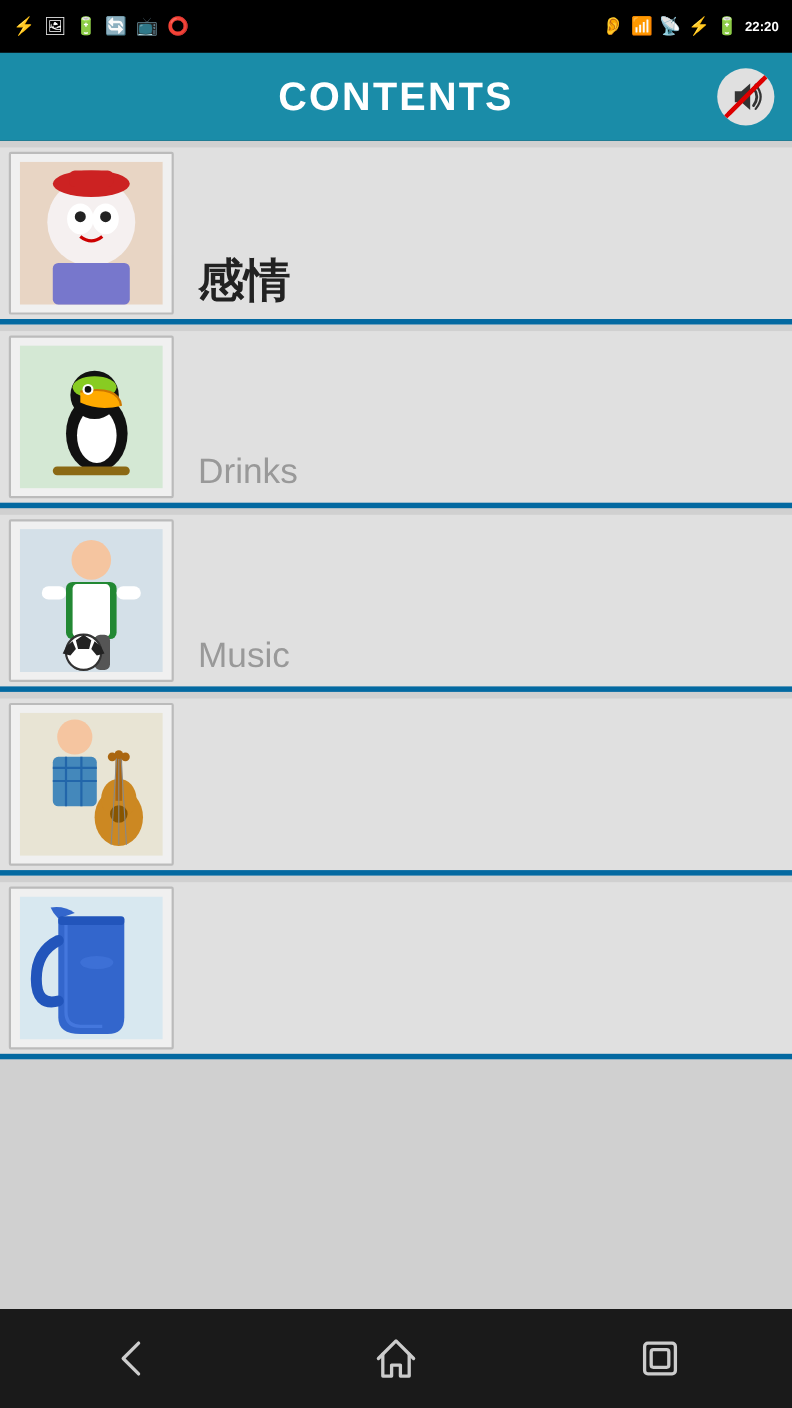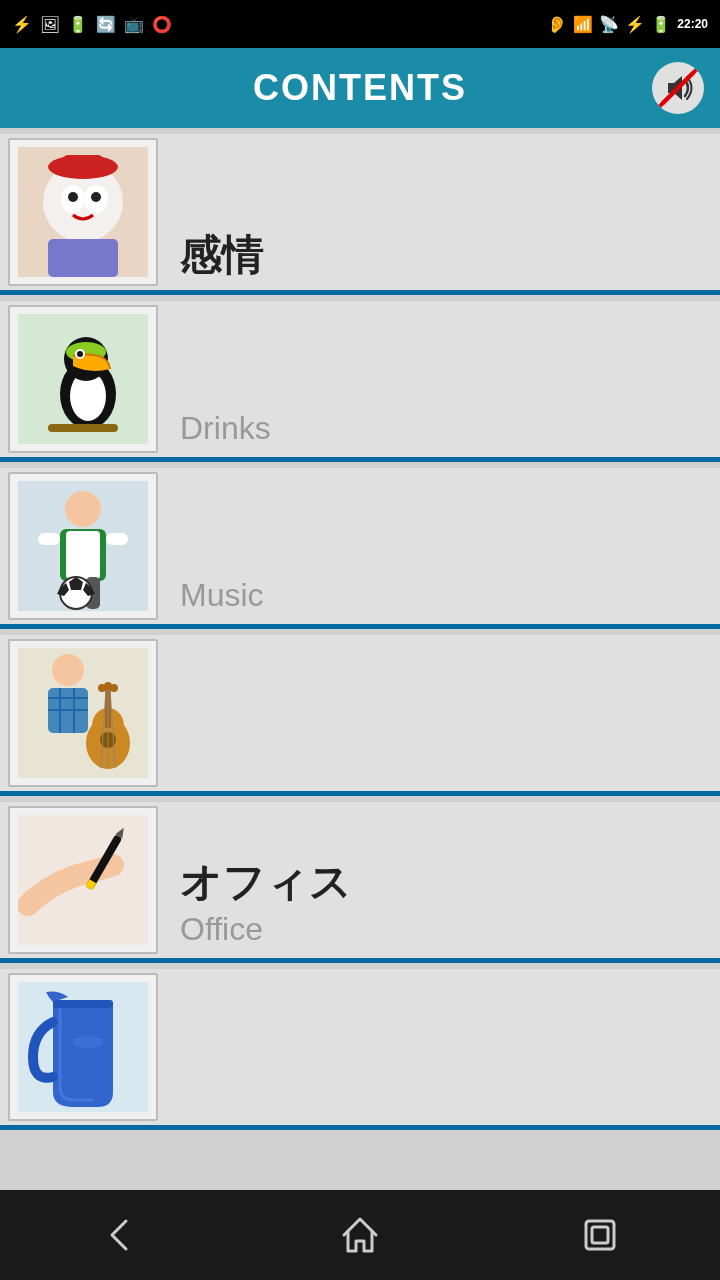--- a/index.html
+++ b/index.html
@@ -323,39 +323,20 @@
 
       <circle cx="84" cy="40" r="4" fill="#aa6610"></circle>
       <circle cx="90" cy="38" r="4" fill="#aa6610"></circle>
       <circle cx="96" cy="40" r="4" fill="#aa6610"></circle>
     </svg>
       </div>
     </div>
     <div class="list-item">
       <div class="item-image">
         <svg width="130" height="130" viewBox="0 0 130 130">
-      <rect width="130" height="130" fill="#f0e8e0"></rect>
-
-      <path d="M10,90 Q30,70 60,60 Q80,55 95,50" stroke="#f5c5a0" stroke-width="22" fill="none" stroke-linecap="round"></path>
-
-      <ellipse cx="90" cy="52" rx="15" ry="10" fill="#f5c5a0" transform="rotate(-30 90 52)"></ellipse>
-
-      <rect x="80" y="20" width="8" height="60" rx="3" fill="#111" transform="rotate(30 90 52)"></rect>
-      <polygon points="80,20 88,20 84,10" fill="#555" transform="rotate(30 90 52)"></polygon>
-      <rect x="80" y="72" width="8" height="8" fill="#ffcc00" transform="rotate(30 90 52)"></rect>
-    </svg>
-      </div>
-      <div class="item-text">
-        <div class="item-japanese">オフィス</div>
-        <div class="item-english">Office</div>
-      </div>
-    </div>
-    <div class="list-item">
-      <div class="item-image">
-        <svg width="130" height="130" viewBox="0 0 130 130">
       <rect width="130" height="130" fill="#d8e8f0"></rect>
 
       <path d="M35,20 L35,110 Q35,125 55,125 L80,125 Q95,125 95,110 L95,20 Z" fill="#3366cc"></path>
 
       <path d="M42,25 L42,105 Q42,118 55,118 L75,118" stroke="#5588ee" stroke-width="3" fill="none" opacity="0.5"></path>
 
       <path d="M35,40 Q15,50 15,75 Q15,100 35,95" stroke="#2255bb" stroke-width="10" fill="none" stroke-linecap="round"></path>
 
       <path d="M35,20 Q30,15 28,10 Q40,8 50,15" fill="#3366cc"></path>
 

